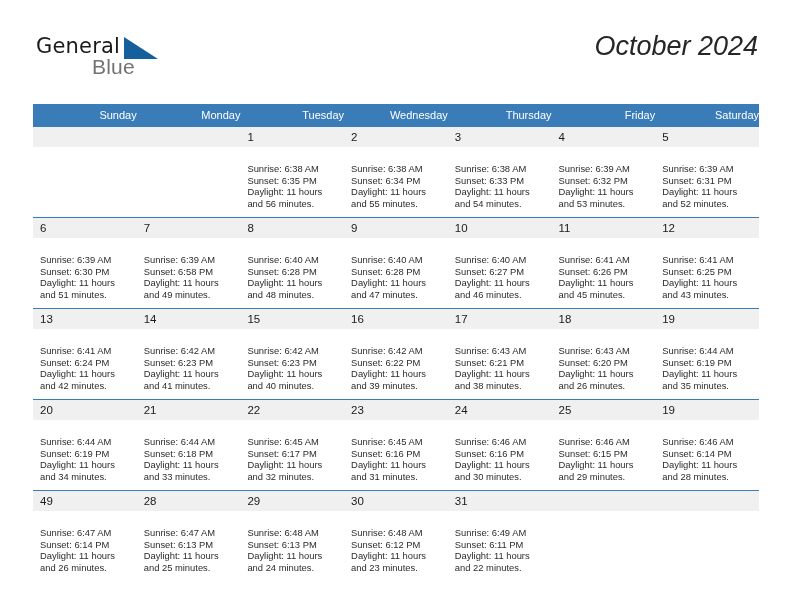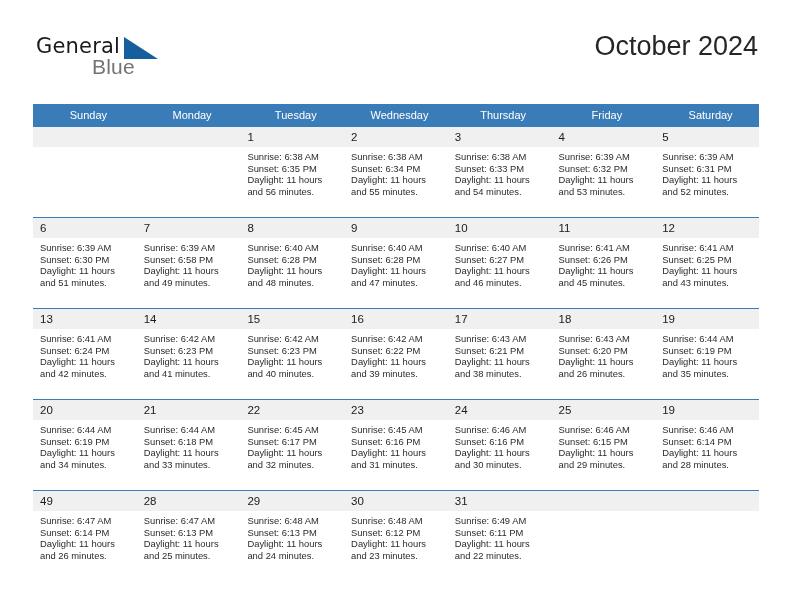--- a/index.html
+++ b/index.html
@@ -62,20 +62,21 @@
     height: 0;
     border-left: 34px solid #15609c;
     border-top: 22px solid transparent;
   }
 
   .title-block {
     position: absolute;
     right: 36px;
     top: 30px;
     text-align: right;
+    font-style: italic;
   }
   .cal-title {
     font-size: 27px;
     color: #262626;
     line-height: 32px;
     white-space: nowrap;
     font-weight: normal;
     margin: 0;
   }
   .cal-subtitle {
@@ -94,21 +95,21 @@
     top: 104px;
     width: 726px;
     border-collapse: collapse;
     table-layout: fixed;
   }
   .calendar th {
     background: #3a7cb8;
     color: #ffffff;
     font-size: 11px;
     font-weight: normal;
-    text-align: center;
+    text-align: right;
     padding: 5px 0 5px 7px;
     height: 12px;
     line-height: 13px;
     border: none;
   }
   .calendar td {
     vertical-align: top;
     padding: 0;
     border: none;
     width: 103.71px;
@@ -126,21 +127,21 @@
     color: #1a1a1a;
     line-height: 14px;
     padding: 3px 0 3px 7px;
     height: 14px;
     box-sizing: content-box;
   }
   .daynum.empty {
     color: transparent;
   }
   .details {
-    padding: 4px 6px 0 7px;
+    padding: 16px 6px 0 7px;
     font-size: 9.4px;
     line-height: 11.6px;
     color: #2b2b2b;
   }
   .details div {
     white-space: nowrap;
   }
   
   tr.week-row > td {
     border-top: 1.5px solid #3a7cb8;

